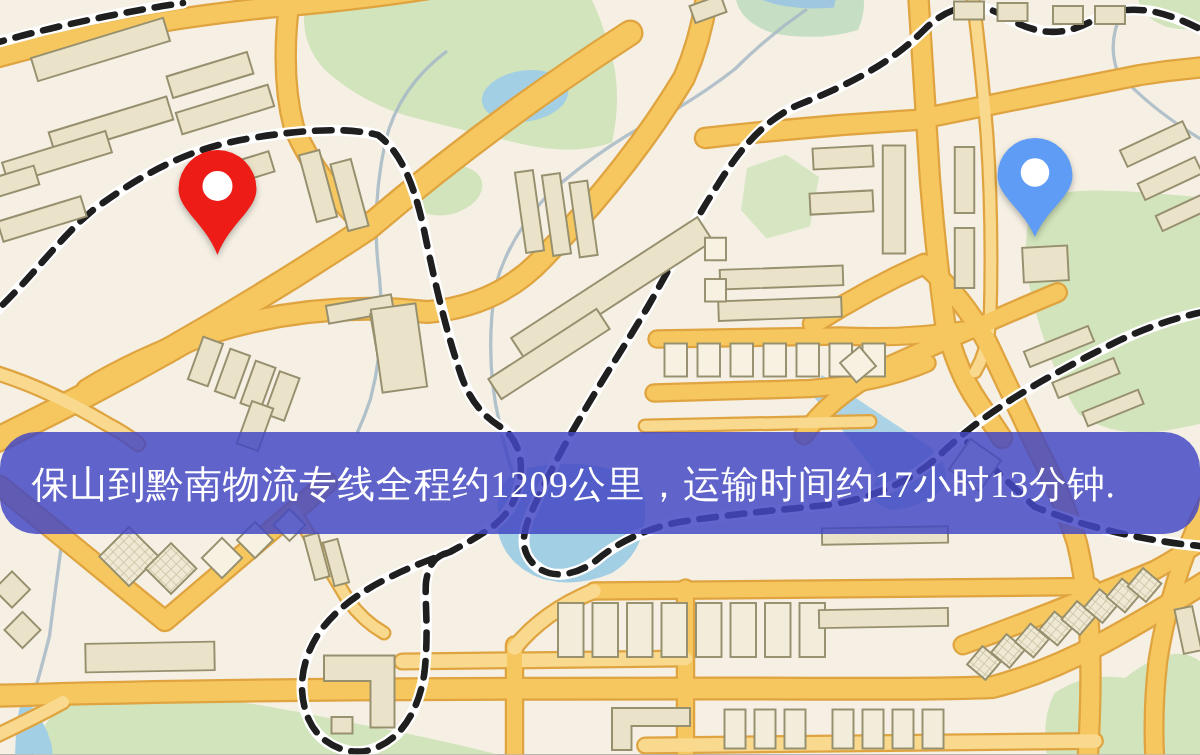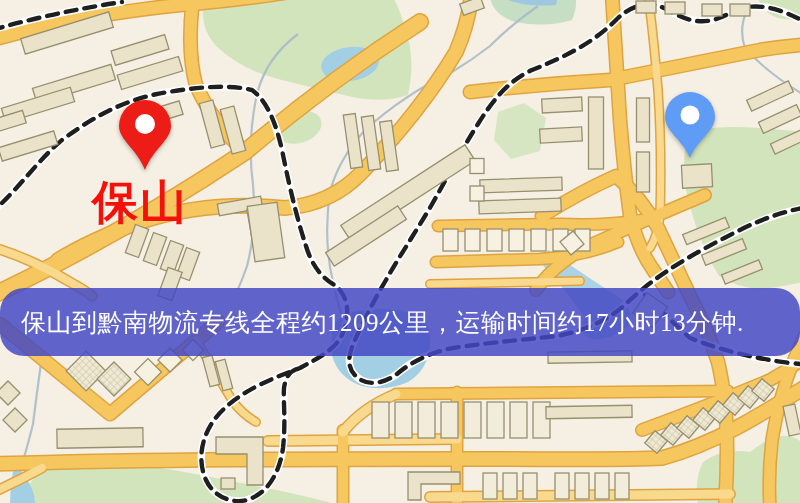--- a/index.html
+++ b/index.html
@@ -246,15 +246,14 @@
     <circle cx="32" cy="28" r="10" fill="#ffffff"></circle>
   </svg>
 </div>
 <div id="dest-pin" class="pin">
   <svg width="60" height="72" viewBox="0 0 60 72">
     <path d="M30 70 C22 51 5 43 5 29 A25 25 0 1 1 55 29 C55 43 38 51 30 70 Z" fill="#5e9cf5"></path>
     <circle cx="30" cy="27" r="9.5" fill="#ffffff"></circle>
   </svg>
 </div>
 
-<div id="origin-label" class="label" style="color: rgb(245, 16, 8);">保山</div>
 
 </div>
 
 </body></html>

